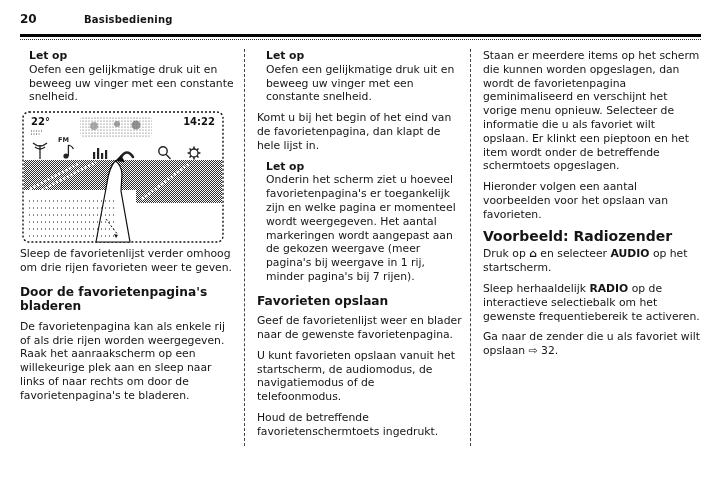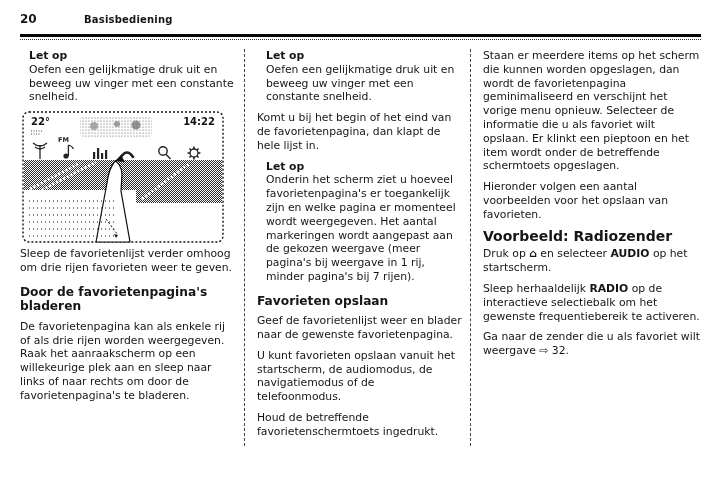--- a/index.html
+++ b/index.html
@@ -175,17 +175,17 @@
     <div class="col col-3">
       <p>Staan er meerdere items op het scherm die kunnen worden opgeslagen, dan wordt de favorietenpagina geminimaliseerd en verschijnt het vorige menu opnieuw. Selecteer de informatie die u als favoriet wilt opslaan. Er klinkt een pieptoon en het item wordt onder de betreffende schermtoets opgeslagen.</p>
       <p>Hieronder volgen een aantal voorbeelden voor het opslaan van favorieten.</p>
 
       <h4>Voorbeeld: Radiozender</h4>
 
       <p><span>Druk op </span><span class="b">⌂</span><span> en selecteer </span><span class="b">AUDIO</span><span> op het startscherm.</span></p>
 
       <p><span>Sleep herhaaldelijk </span><span class="b">RADIO</span><span> op de interactieve selectiebalk om het gewenste frequentiebereik te activeren.</span></p>
 
-      <p><span>Ga naar de zender die u als favoriet wilt weergave </span><span class="ref">⇨ 32</span><span>.</span></p>
+      <p><span>Ga naar de zender die u als favoriet wilt opslaan </span><span class="ref">⇨ 32</span><span>.</span></p>
     </div>
 
   </div>
 </div>
 
 </body></html>

